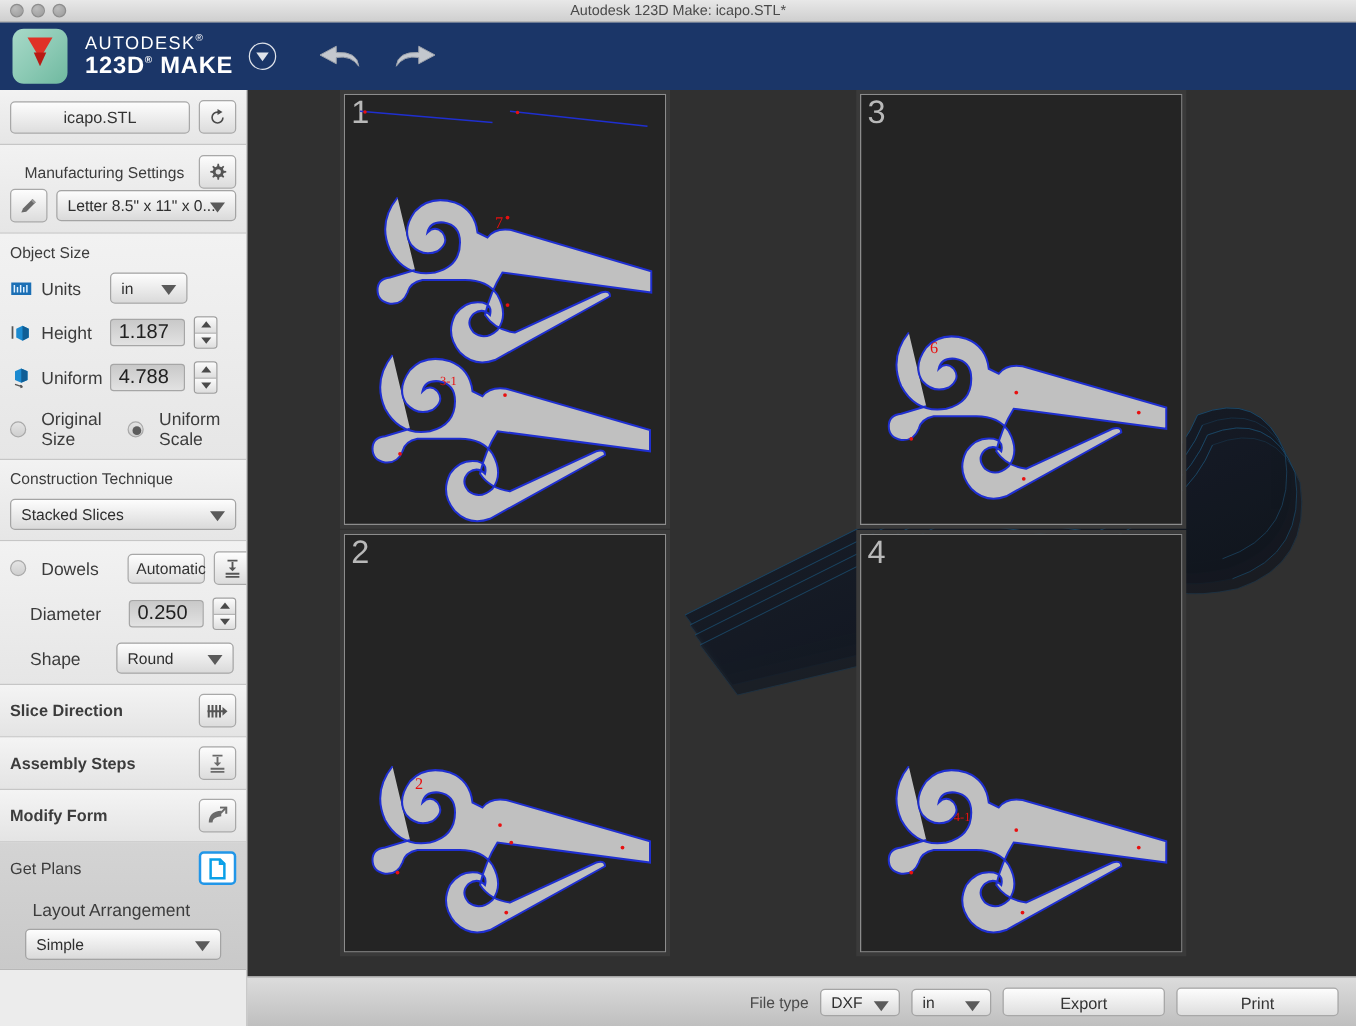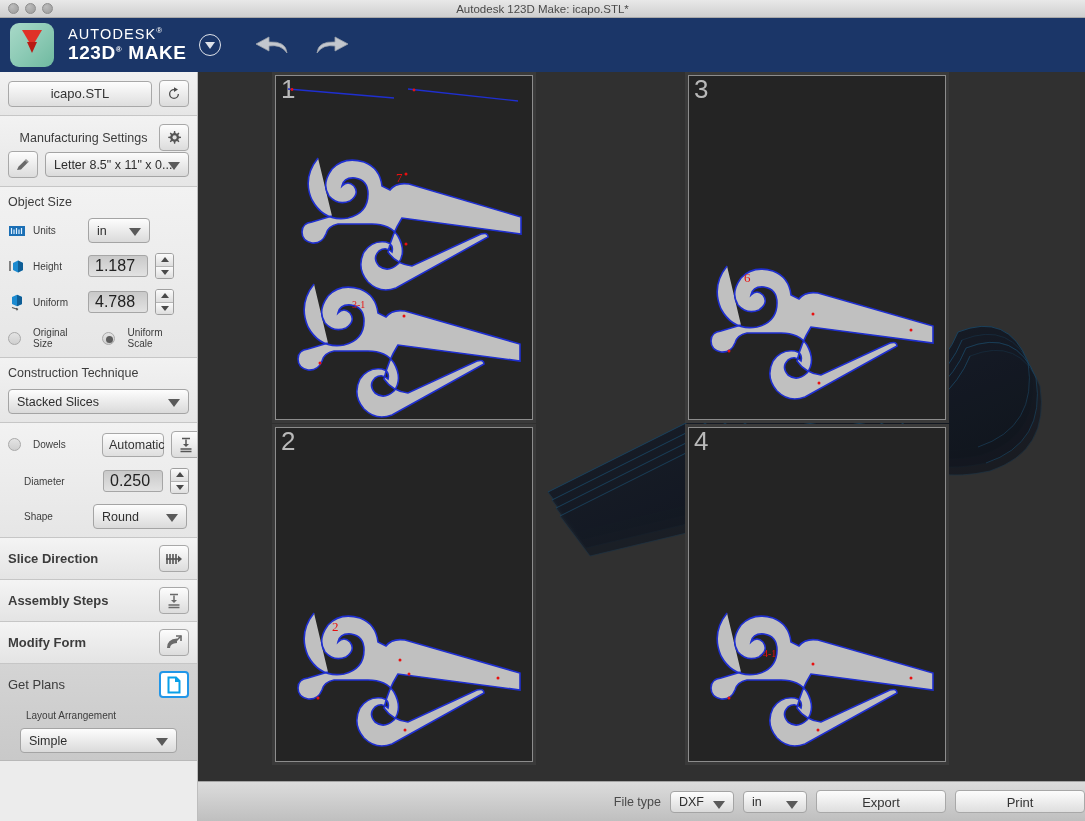--- a/index.html
+++ b/index.html
@@ -101,21 +101,21 @@
     display: flex; align-items: center; padding: 0 26px 0 8px;
     cursor: pointer; white-space: nowrap; overflow: hidden;
   }
   .select::after {
     content: ""; position: absolute; right: 8px; top: 9px;
     width: 0; height: 0; border-left: 6px solid transparent;
     border-right: 6px solid transparent; border-top: 8px solid #5a5a5a;
   }
   .select.narrow { flex: none; width: 62px; }
 
-  .lbl { font-size: 10px; color: #3c3c3c; }
+  .lbl { font-size: 14px; color: #3c3c3c; }
   .grp-lbl { font-size: 12.5px; color: #3c3c3c; margin-bottom: 9px; }
 
   .field {
     width: 60px; height: 22px;
     background: linear-gradient(#c9c9c9, #e2e2e2);
     border: 1px solid #a6a6a6; border-radius: 3px;
     font-size: 16px; color: #222; padding: 0 6px;
     font-family: inherit;
   }
   .stepper {
@@ -176,21 +176,21 @@
   }
   .slice-svg { position: absolute; left: 0; top: 0; }
 
   
   .bottombar {
     position: absolute; left: 198px; top: 781px;
     width: 887px; height: 40px;
     background: linear-gradient(#dcdcdc, #bfbfbf);
     border-top: 1px solid #a4a4a4;
     display: flex; align-items: center; justify-content: flex-end;
-    gap: 9px; 
+    gap: 9px; padding-right: 14px;
   }
   .bottombar .lbl { font-size: 12.5px; color: #4a4a4a; }
   .bigbtn { width: 130px; height: 23px; font-size: 13px; }
 </style>
 </head>
 <body>
 
 <div id="app">
 
   <div class="titlebar">

